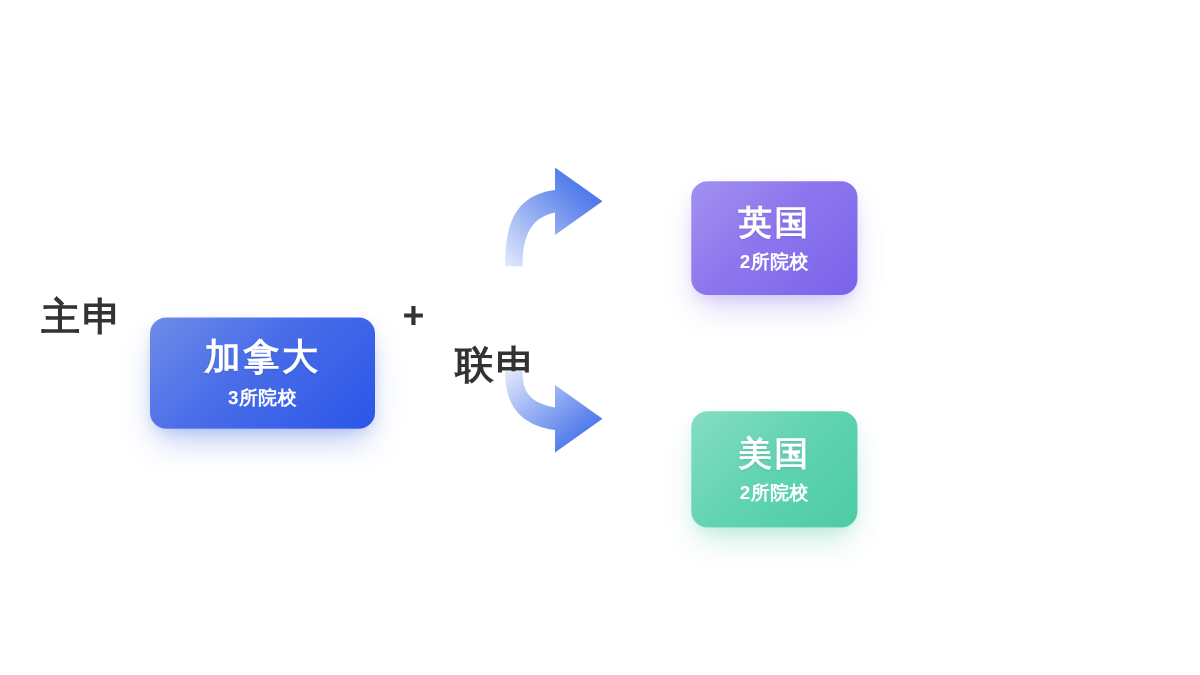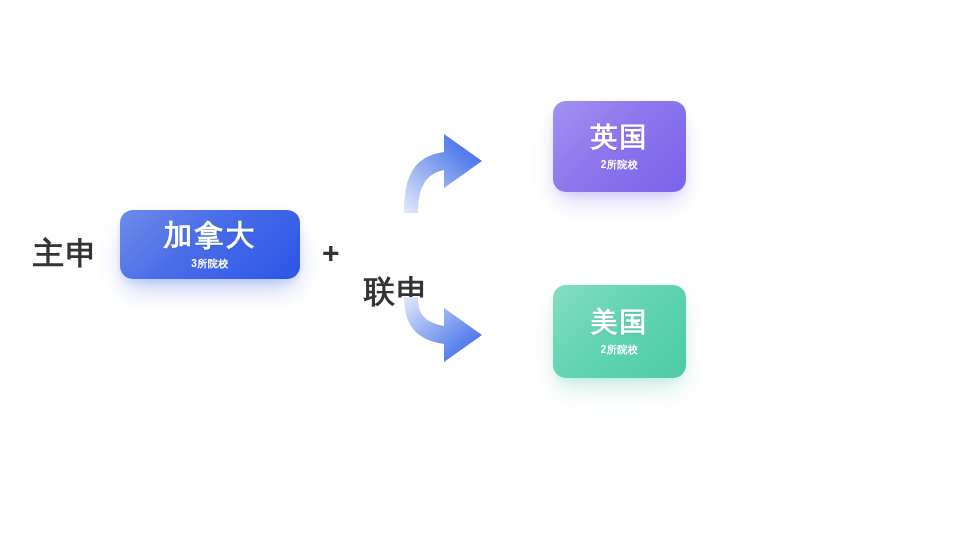--- a/index.html
+++ b/index.html
@@ -46,39 +46,40 @@
   
   .card {
     position: absolute;
     border-radius: 13px;
     display: flex;
     flex-direction: column;
     align-items: center;
     justify-content: center;
     box-sizing: border-box;
     color: #ffffff;
+    margin-top: 44px;
   }
   .card .card-title {
     font-size: 27px;
     font-weight: 700;
     letter-spacing: 2px;
     line-height: 1.05;
     text-shadow: 0 1px 2px rgba(0,0,0,.10);
   }
   .card .card-sub {
-    font-size: 10px;
+    font-size: 15px;
     font-weight: 600;
     letter-spacing: .5px;
     line-height: 1;
     margin-top: 9px;
   }
 
   #card-canada {
     left: 120px; top: 210px;
-    width: 180px; height: 69px;
+    width: 180px; height: 89px;
     background: linear-gradient(135deg, #6e8ce9 0%, #4a6ee8 42%, #2b55e8 100%);
     box-shadow: 0 14px 26px -6px rgba(50, 90, 220, .34),
                 0 4px 10px -3px rgba(50, 90, 220, .20);
   }
   #card-canada .card-title { font-size: 29px; }
 
   #card-uk {
     left: 553px; top: 101px;
     width: 133px; height: 91px;
     background: linear-gradient(135deg, #a391f0 0%, #8d76ed 45%, #7a63ea 100%);

